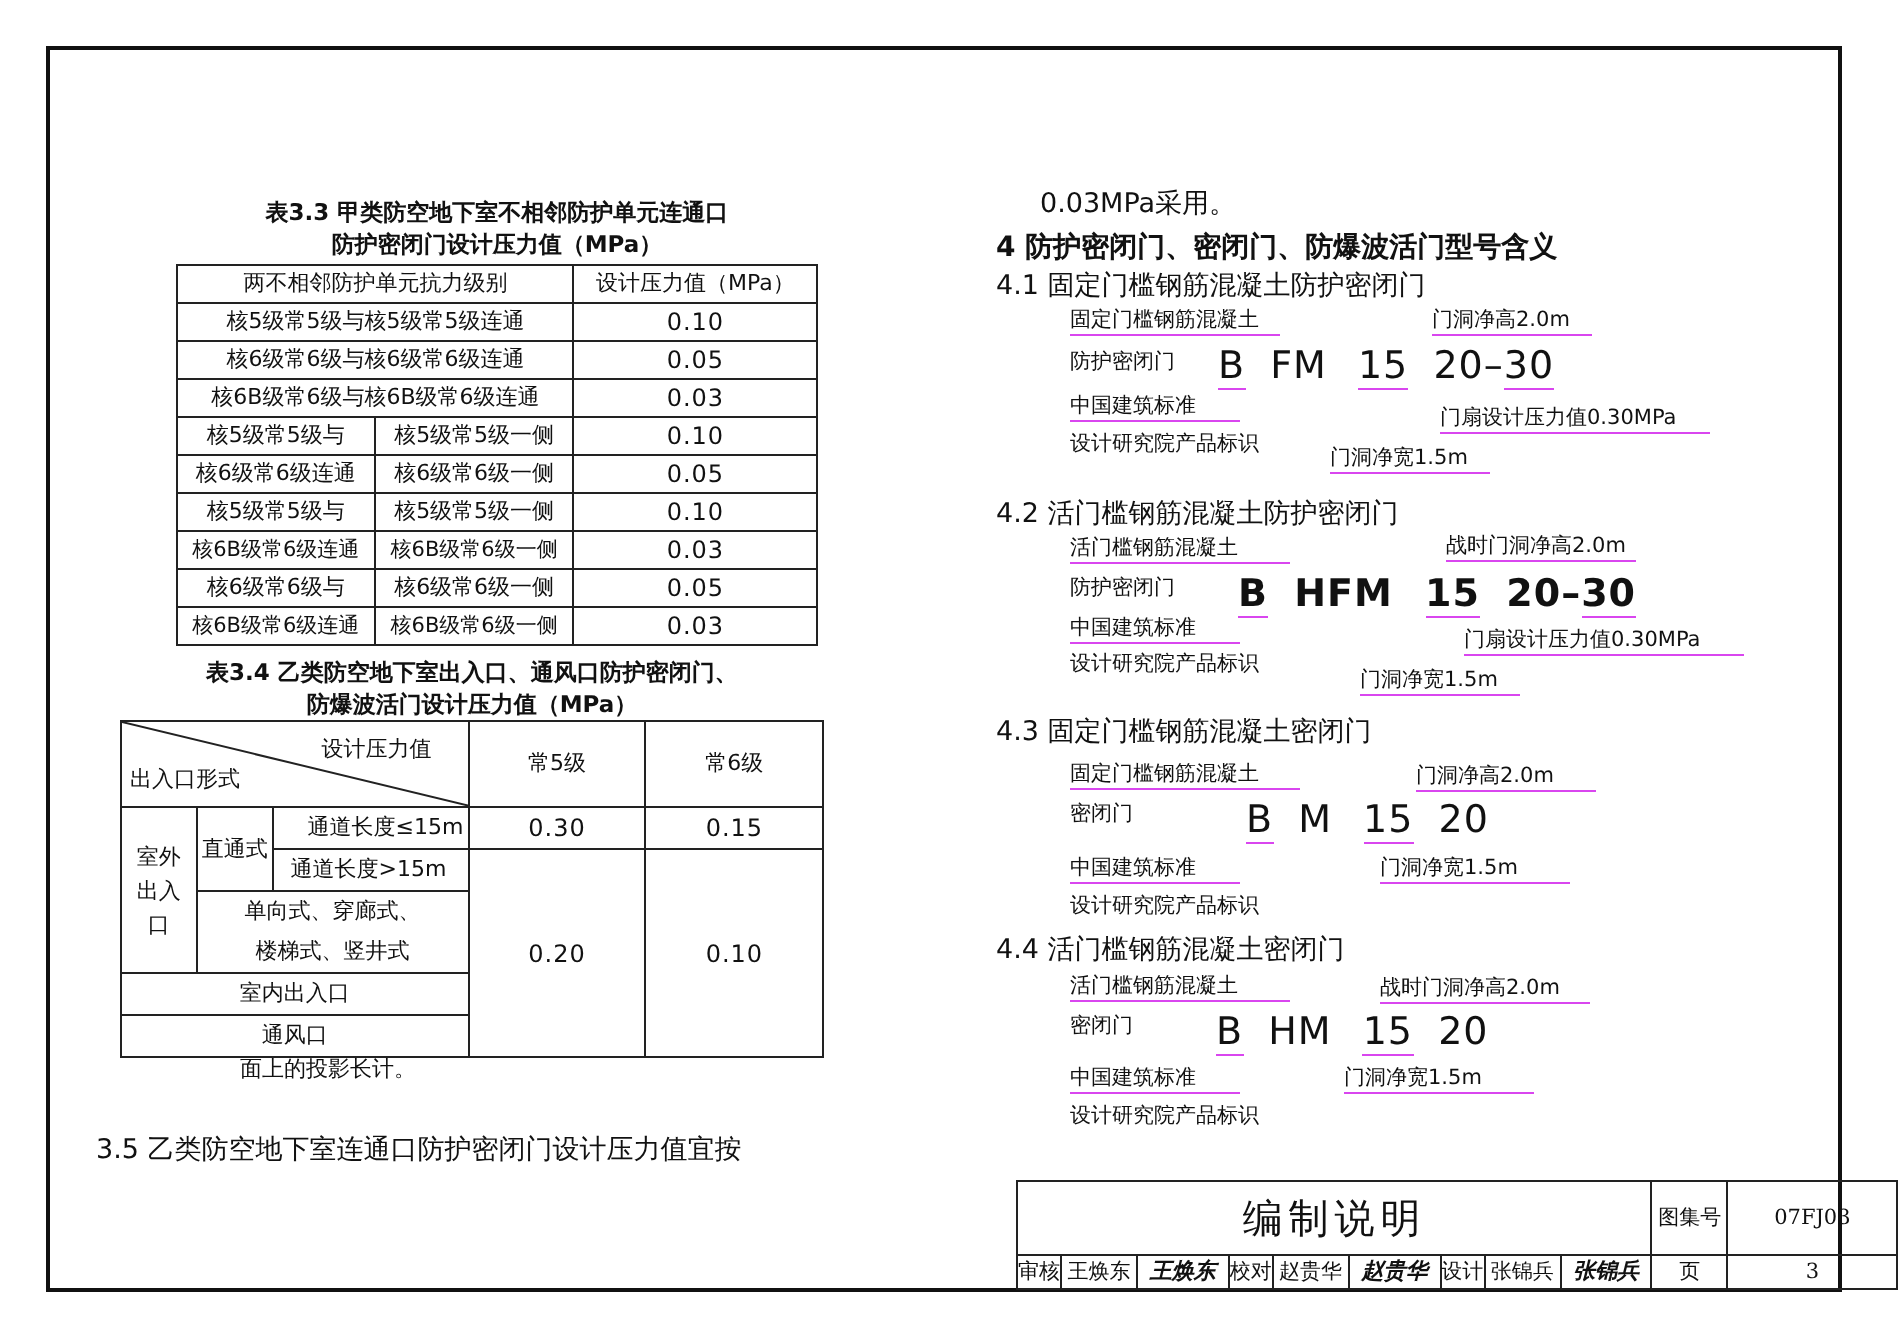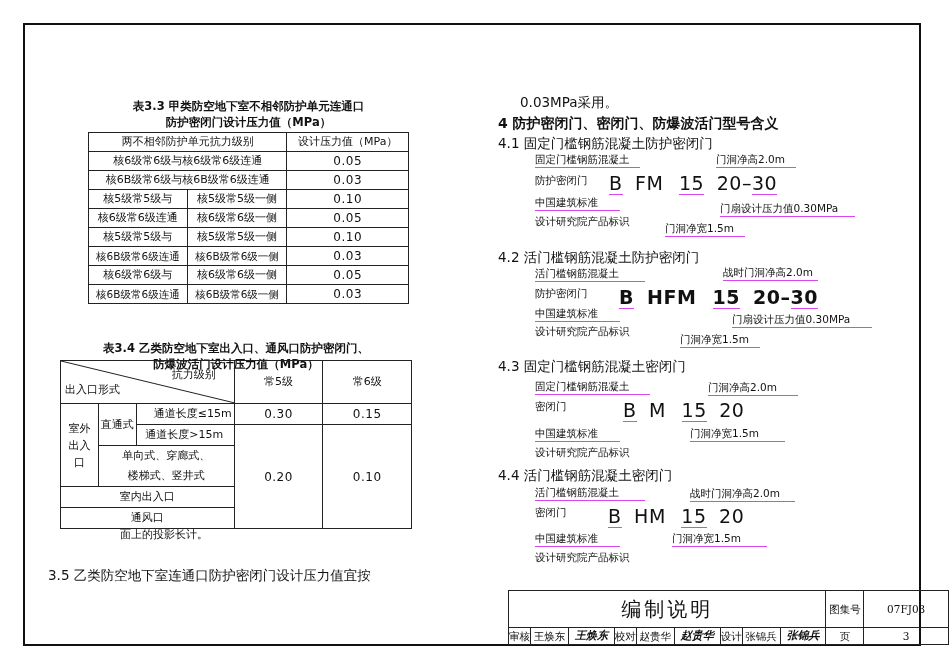--- a/index.html
+++ b/index.html
@@ -51,20 +51,24 @@
       <col style="width:99px">
       <col style="width:100px">
       <col style="width:122px">
     </colgroup>
   <tbody>
       <tr>
     <td colspan="2">两不相邻防护单元抗力级别</td>
     <td>设计压力值（MPa）</td>
   </tr>
   <tr>
+    <td colspan="2">核5级常5级与核5级常5级连通</td>
+    <td class="num">0.10</td>
+  </tr>
+  <tr>
     <td colspan="2">核6级常6级与核6级常6级连通</td>
     <td class="num">0.05</td>
   </tr>
   <tr>
     <td colspan="2">核6B级常6级与核6B级常6级连通</td>
     <td class="num">0.03</td>
   </tr>
 
   <tr>
     <td>核5级常5级与</td>
@@ -94,40 +98,40 @@
     <td class="num">0.05</td>
   </tr>
   <tr>
     <td style="border-top:none; font-size:10.5px">核6B级常6级连通</td>
     <td style="font-size:10.5px">核6B级常6级一侧</td>
     <td class="num">0.03</td>
   </tr>
 </tbody>
   </table>
 
-<div class="cap" style="left:60px; top:340px; width:352px;">
+<div class="cap" style="left:60px; top:328px; width:352px;">
   <div>表3.4 乙类防空地下室出入口、通风口防护密闭门、</div>
   <div>防爆波活门设计压力值（MPa）</div>
 </div>
 <table id="t34">
   <colgroup>
     <col style="width:38px">
       <col style="width:38px">
       <col style="width:98px">
     <col style="width:89px">
       <col style="width:89px">
   </colgroup>
   <tbody>
       <tr>
     <td colspan="3" style="height:42px; padding:0">
       <div class="diag">
         <svg width="174" height="42">
               <line x1="0" y1="0" x2="174" y2="42" stroke="#222" stroke-width="1"></line>
             </svg>
-        <span class="tr">抗力级别</span>
+        <span class="tr">设计压力值</span>
         <span class="bl">出入口形式</span>
       </div>
     </td>
     <td>常5级</td>
     <td>常6级</td>
   </tr>
   <tr>
     <td rowspan="4" style="white-space:normal; line-height:17px; vertical-align:middle; padding:2px">室外出入口</td>
     <td rowspan="2">直通式</td>
     <td style="text-align:right; padding-right:2px">通道长度≤15m</td>

